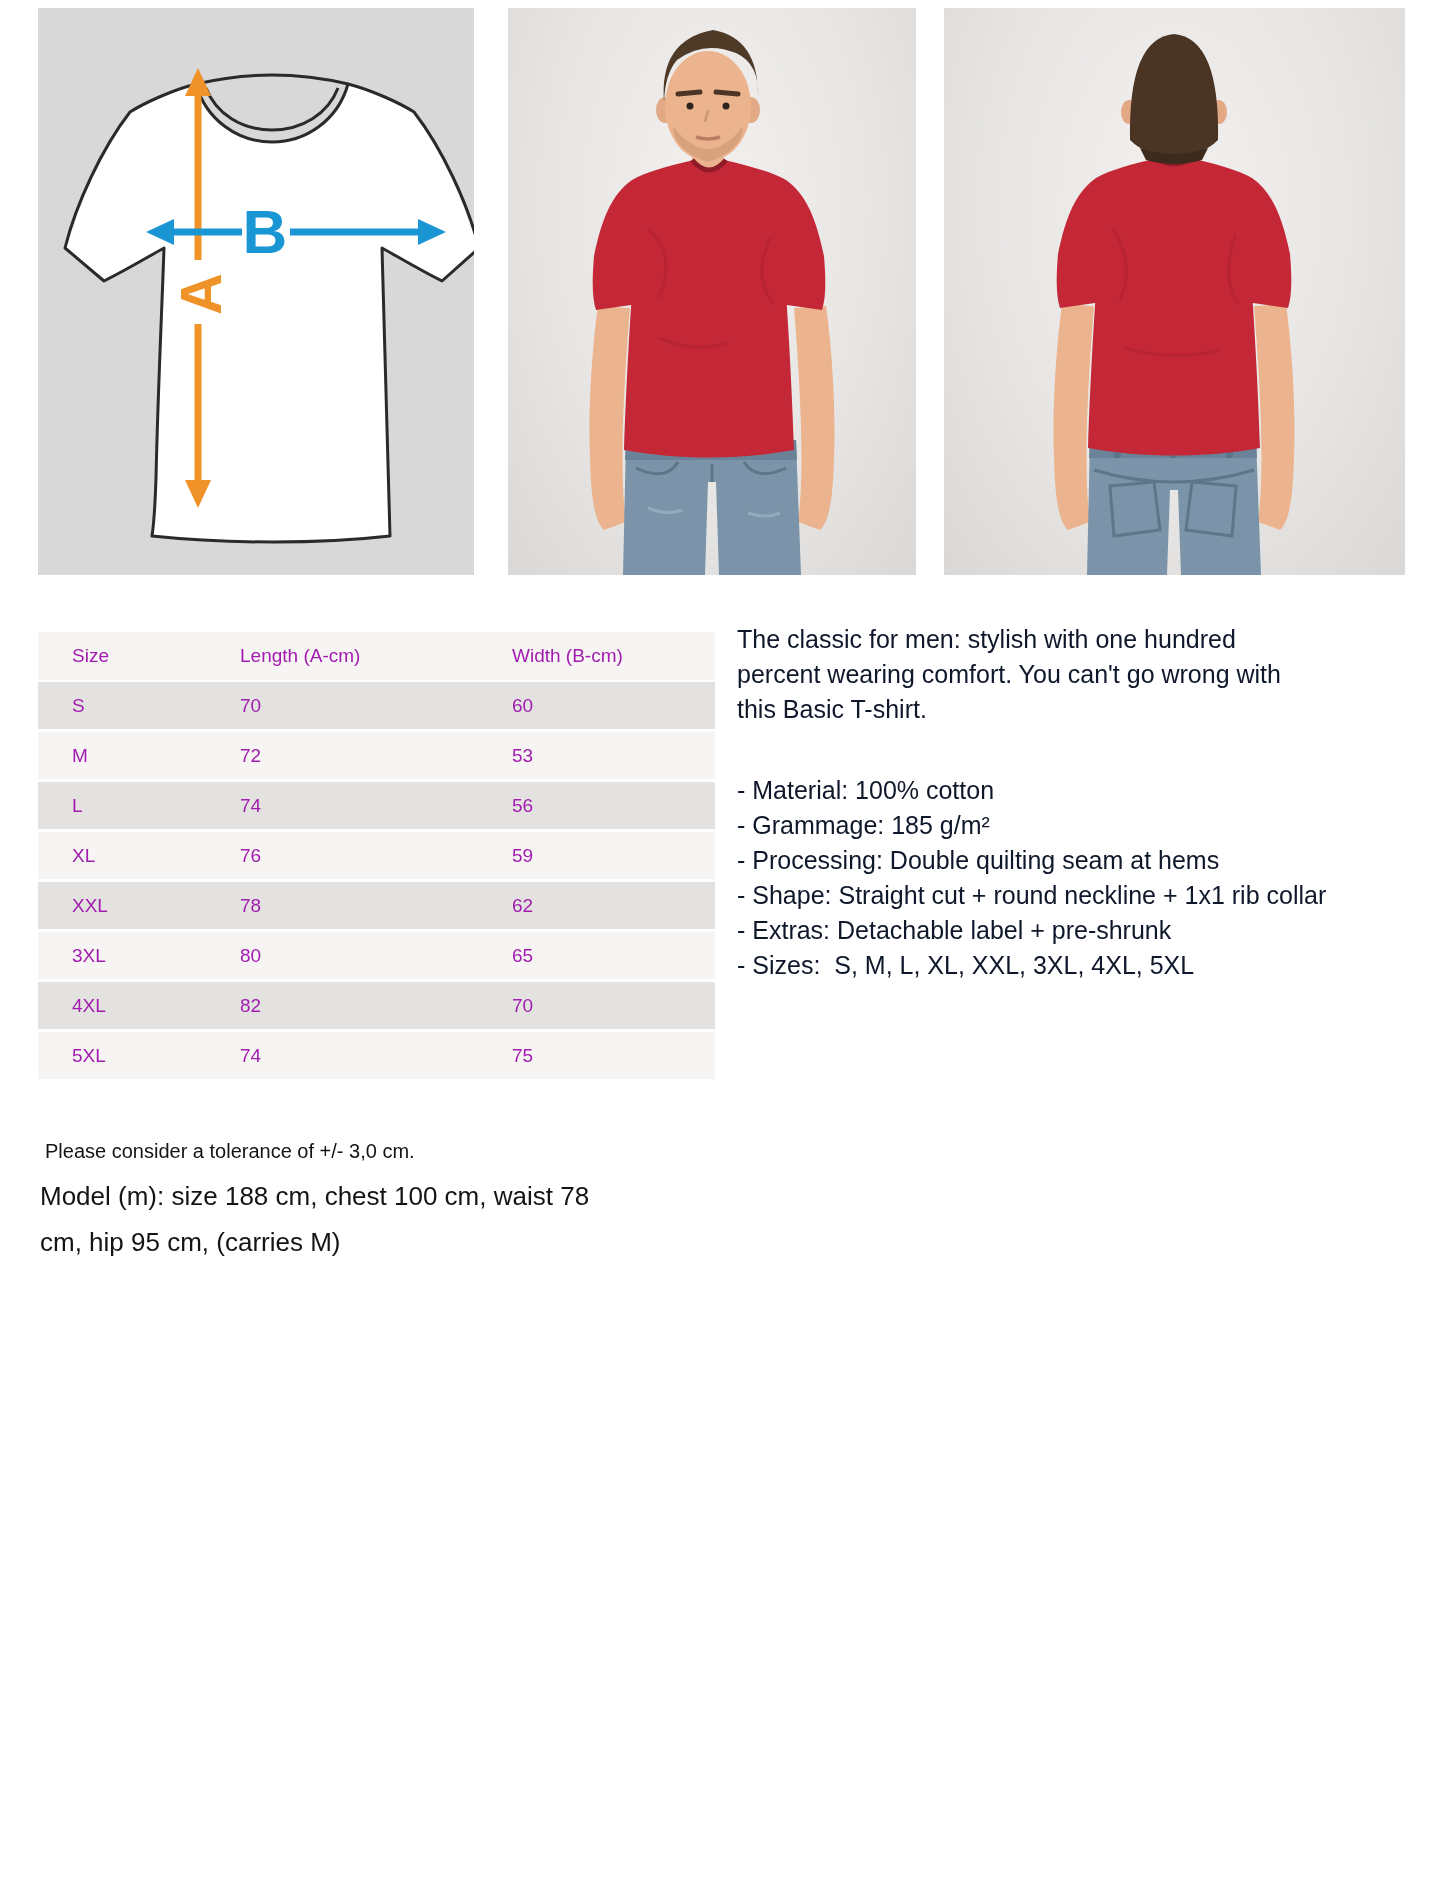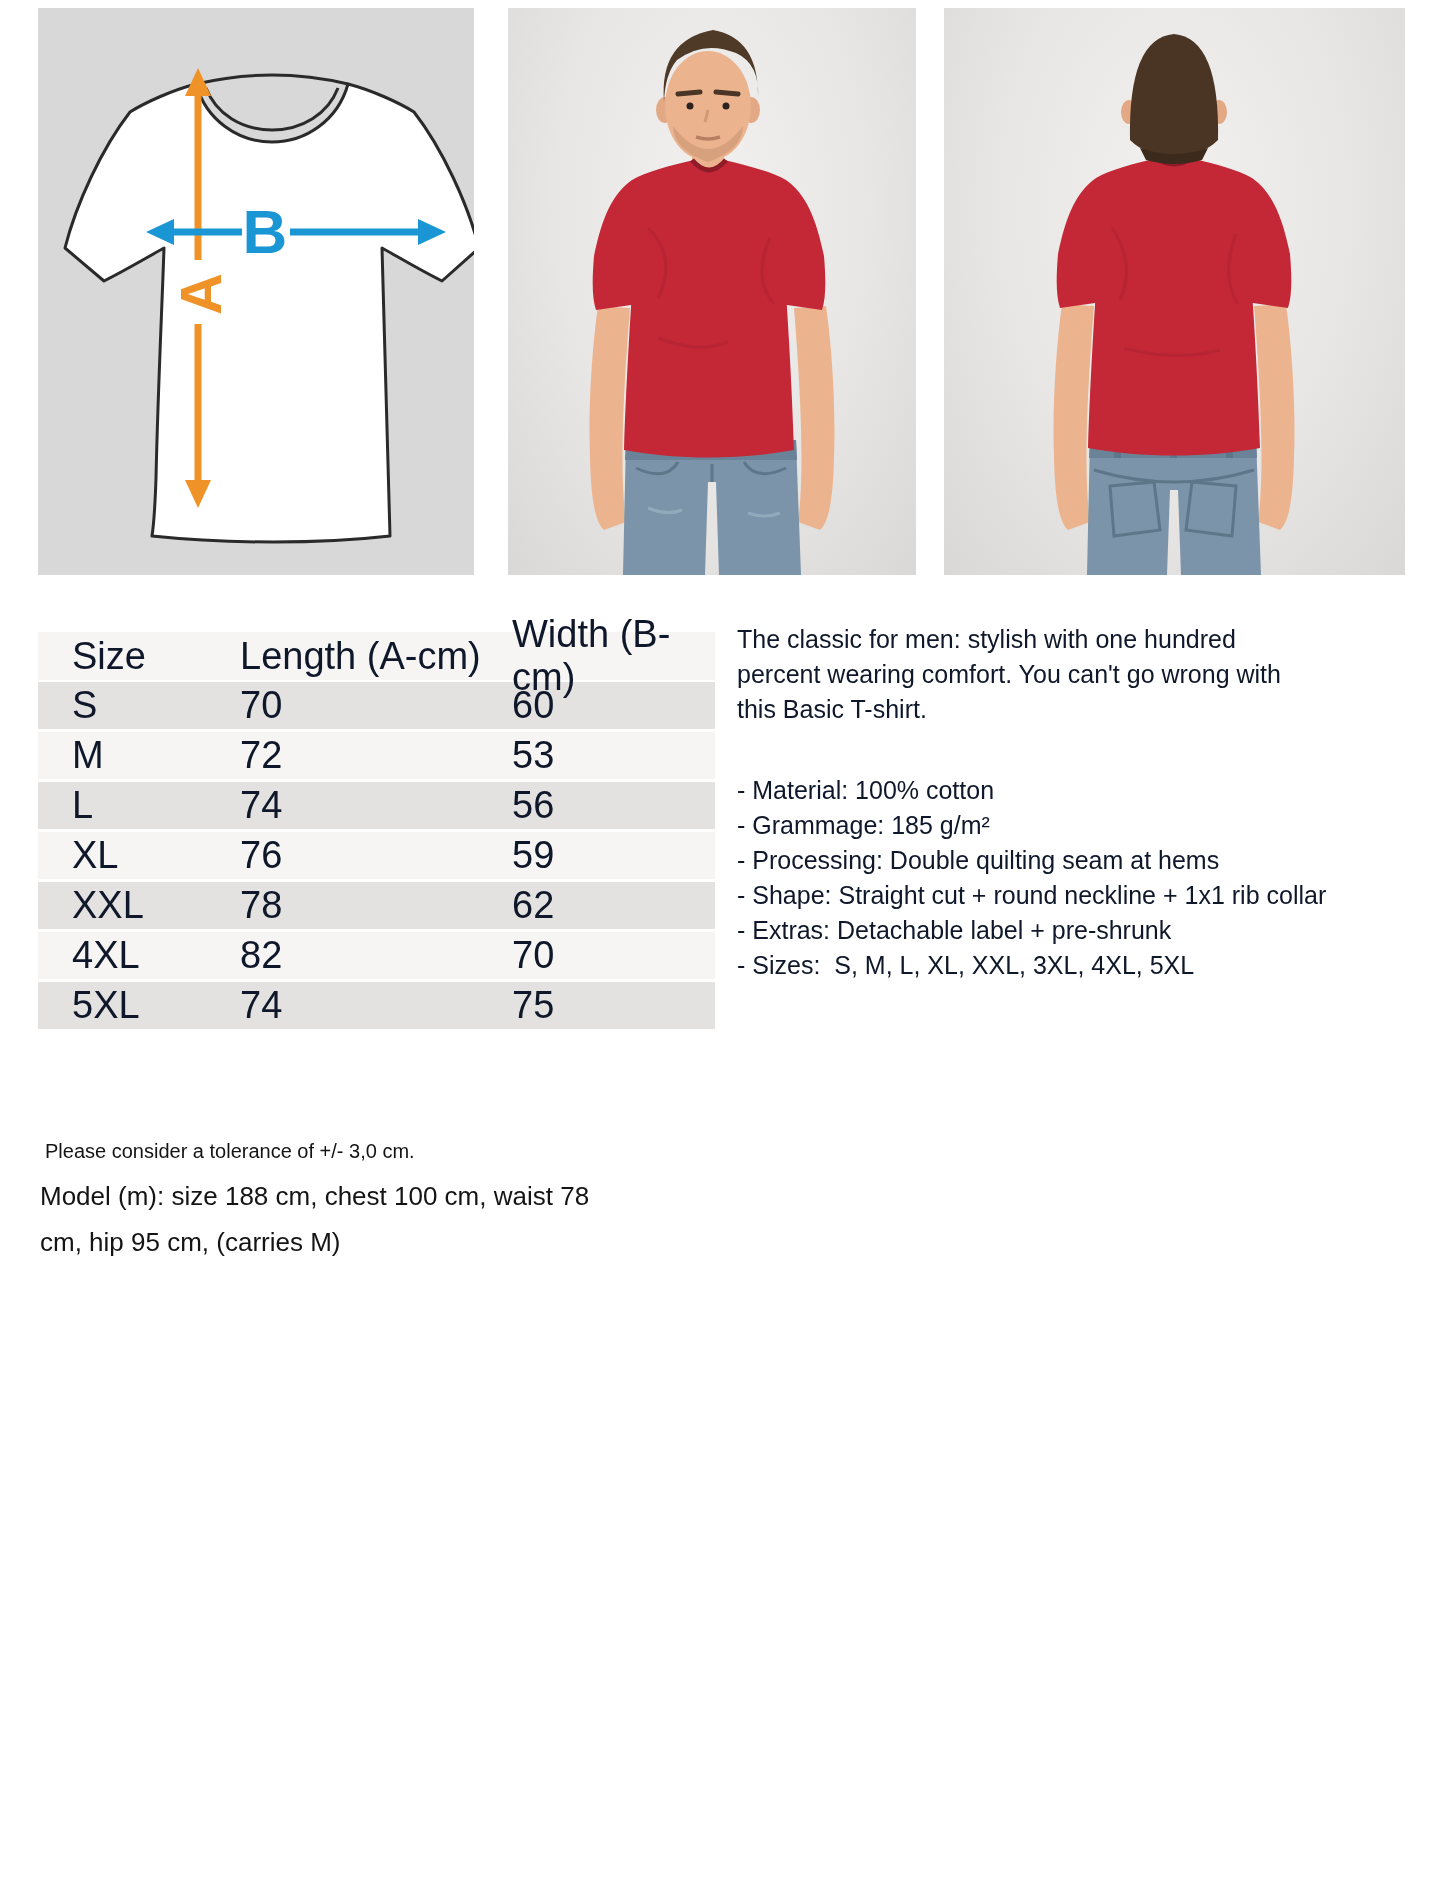--- a/index.html
+++ b/index.html
@@ -9,21 +9,21 @@
 
   
   .panel { position:absolute; top:8px; height:567px; overflow:hidden; }
   .diagram-panel { left:38px;  width:436px; background:#d8d8d8; }
   .photo-panel   { background:radial-gradient(ellipse at 50% 35%, #f2f1f0 0%, #e7e6e5 55%, #d9d8d7 100%); }
   .photo-front   { left:508px; width:408px; }
   .photo-back    { left:944px; width:461px; }
   .panel svg { display:block; width:100%; height:100%; }
 
   
-  .size-table { position:absolute; left:38px; top:632px; width:677px; font-size:38px; color:#0f172a; }
+  .size-table { position:absolute; left:38px; top:632px; width:677px; font-size:19px; color:#a21caf; }
   .trow { display:flex; align-items:center; height:47px; margin-bottom:3px; }
   .thead { background:#f6f5f3; height:48px; margin-bottom:2px; }
   .trow .c1 { width:202px; padding-left:34px; }
   .trow .c2 { width:272px; }
   .trow .c3 { flex:1; }
   .rows .trow:nth-child(odd)  { background:#e4e2e0; }
   .rows .trow:nth-child(even) { background:#f6f5f3; }
 
   
   .description { position:absolute; left:737px; top:622px; width:690px; color:#0f172a; font-size:25px; line-height:35px; }
@@ -207,20 +207,25 @@
         <div class="c1">XL</div>
         <div class="c2">76</div>
         <div class="c3">59</div>
       </div>
         <div class="trow">
         <div class="c1">XXL</div>
         <div class="c2">78</div>
         <div class="c3">62</div>
       </div>
         <div class="trow">
+        <div class="c1">3XL</div>
+        <div class="c2">80</div>
+        <div class="c3">65</div>
+      </div>
+        <div class="trow">
         <div class="c1">4XL</div>
         <div class="c2">82</div>
         <div class="c3">70</div>
       </div>
         <div class="trow">
         <div class="c1">5XL</div>
         <div class="c2">74</div>
         <div class="c3">75</div>
       </div>
       </div>

